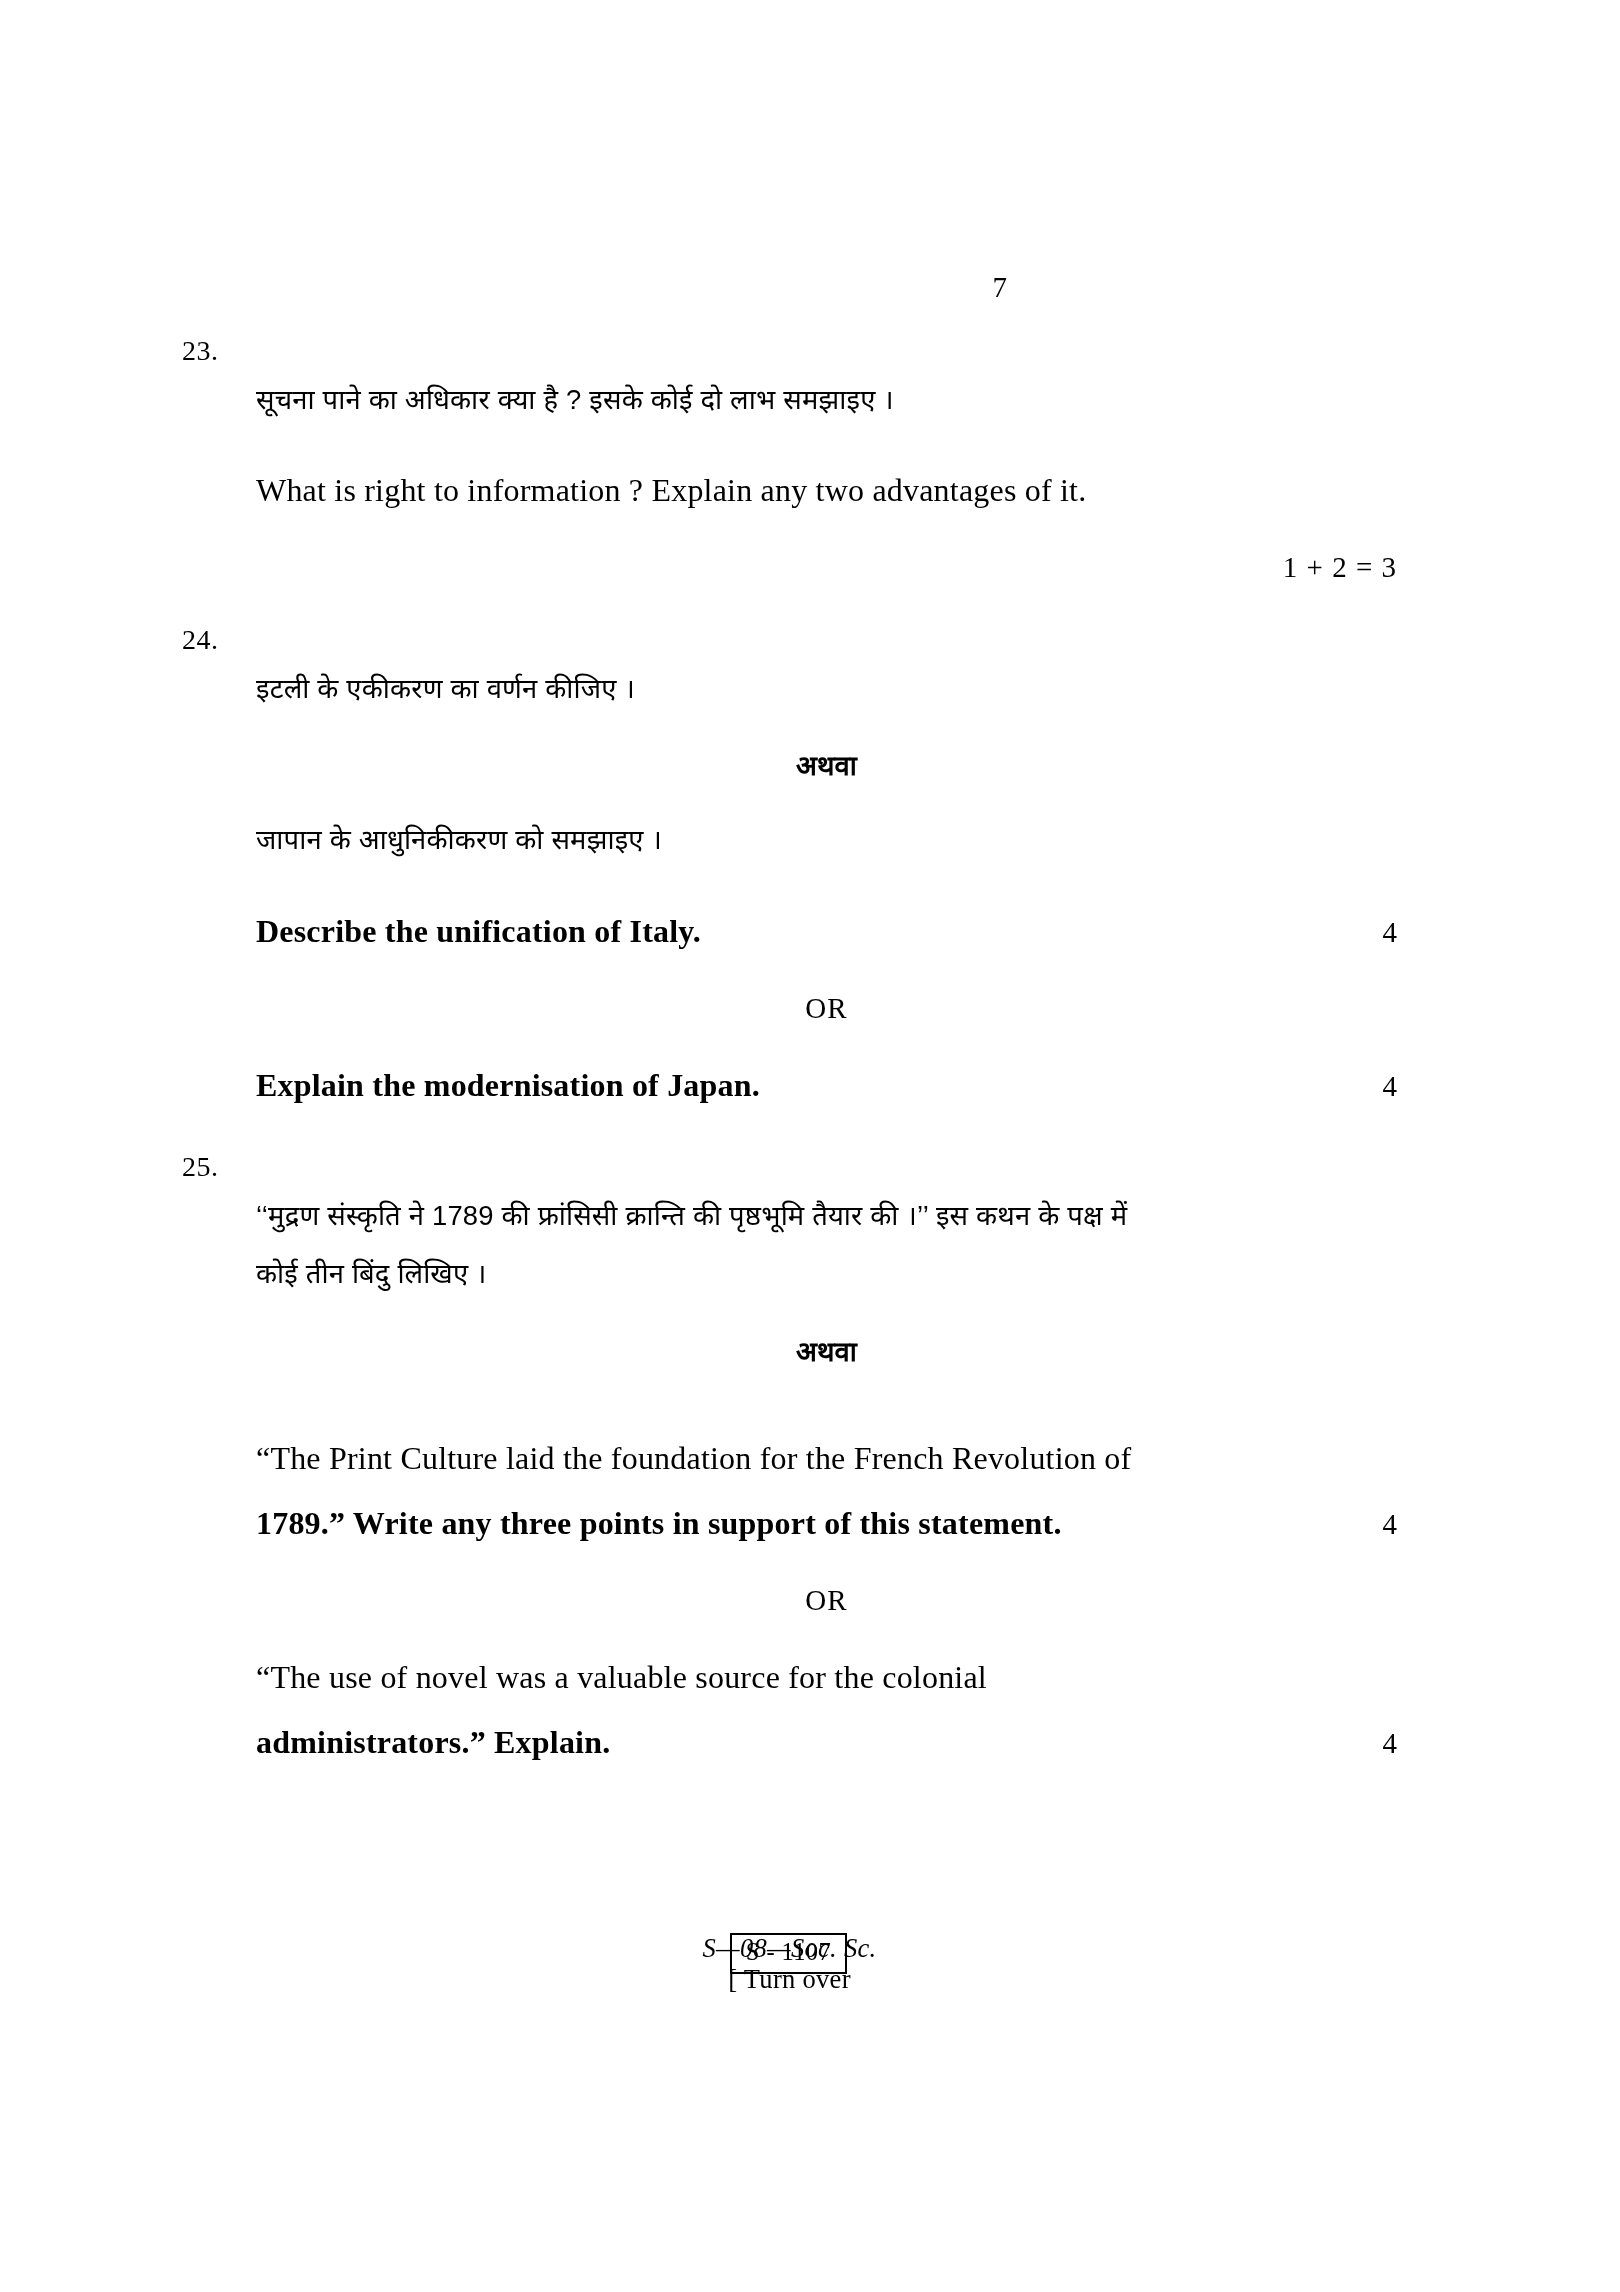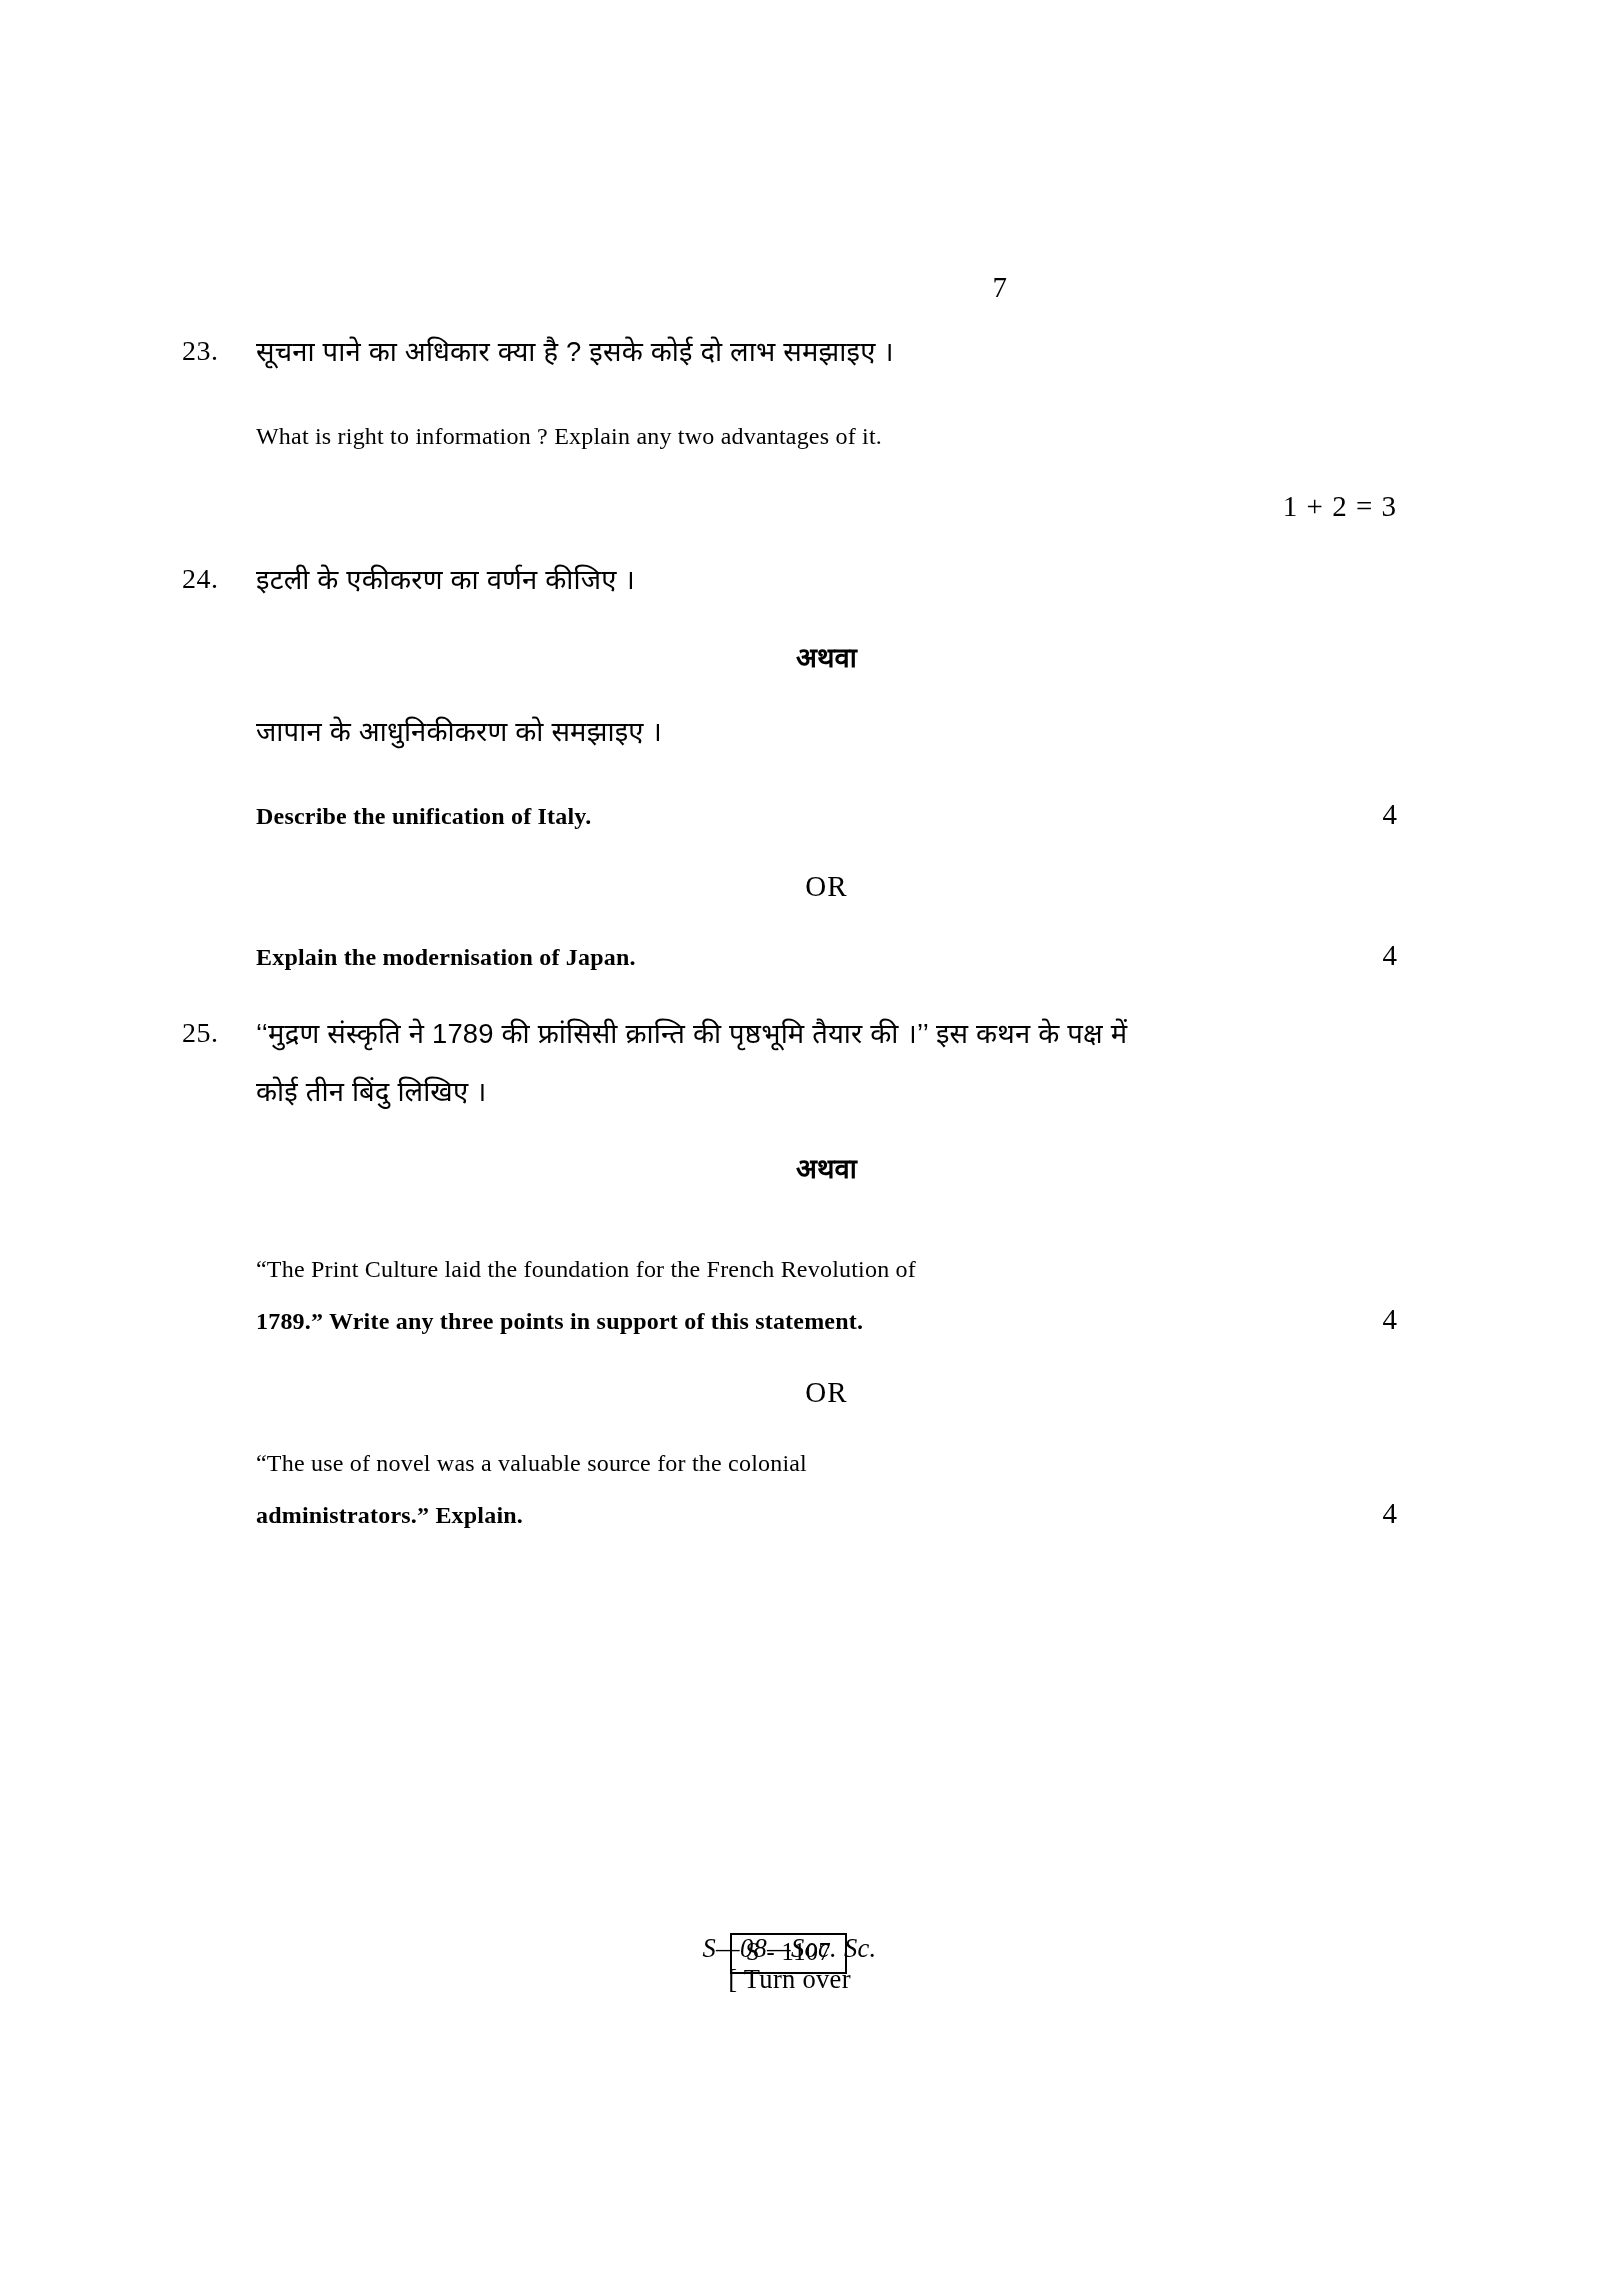--- a/index.html
+++ b/index.html
@@ -49,35 +49,36 @@
     width: 74px;
     flex: 0 0 74px;
     font-size: 28px;
     line-height: 1.5;
     letter-spacing: 0.5px;
   }
 
   .qbody {
     flex: 1 1 auto;
     min-width: 0;
+    margin-top: 48px;
   }
 
   .hindi {
     font-family: "Liberation Sans", "DejaVu Sans", sans-serif;
     font-size: 26.5px;
     line-height: 1.62;
     letter-spacing: 0.2px;
   }
 
   .hindi-q {
     font-size: 27.4px;
   }
 
   .eng {
-    font-size: 24px;
+    font-size: 32px;
     line-height: 1.6;
     letter-spacing: 0.2px;
   }
 
   .just-2 {
     text-align: justify;
   }
 
   .or-word {
     font-family: "Liberation Sans", "DejaVu Sans", sans-serif;

